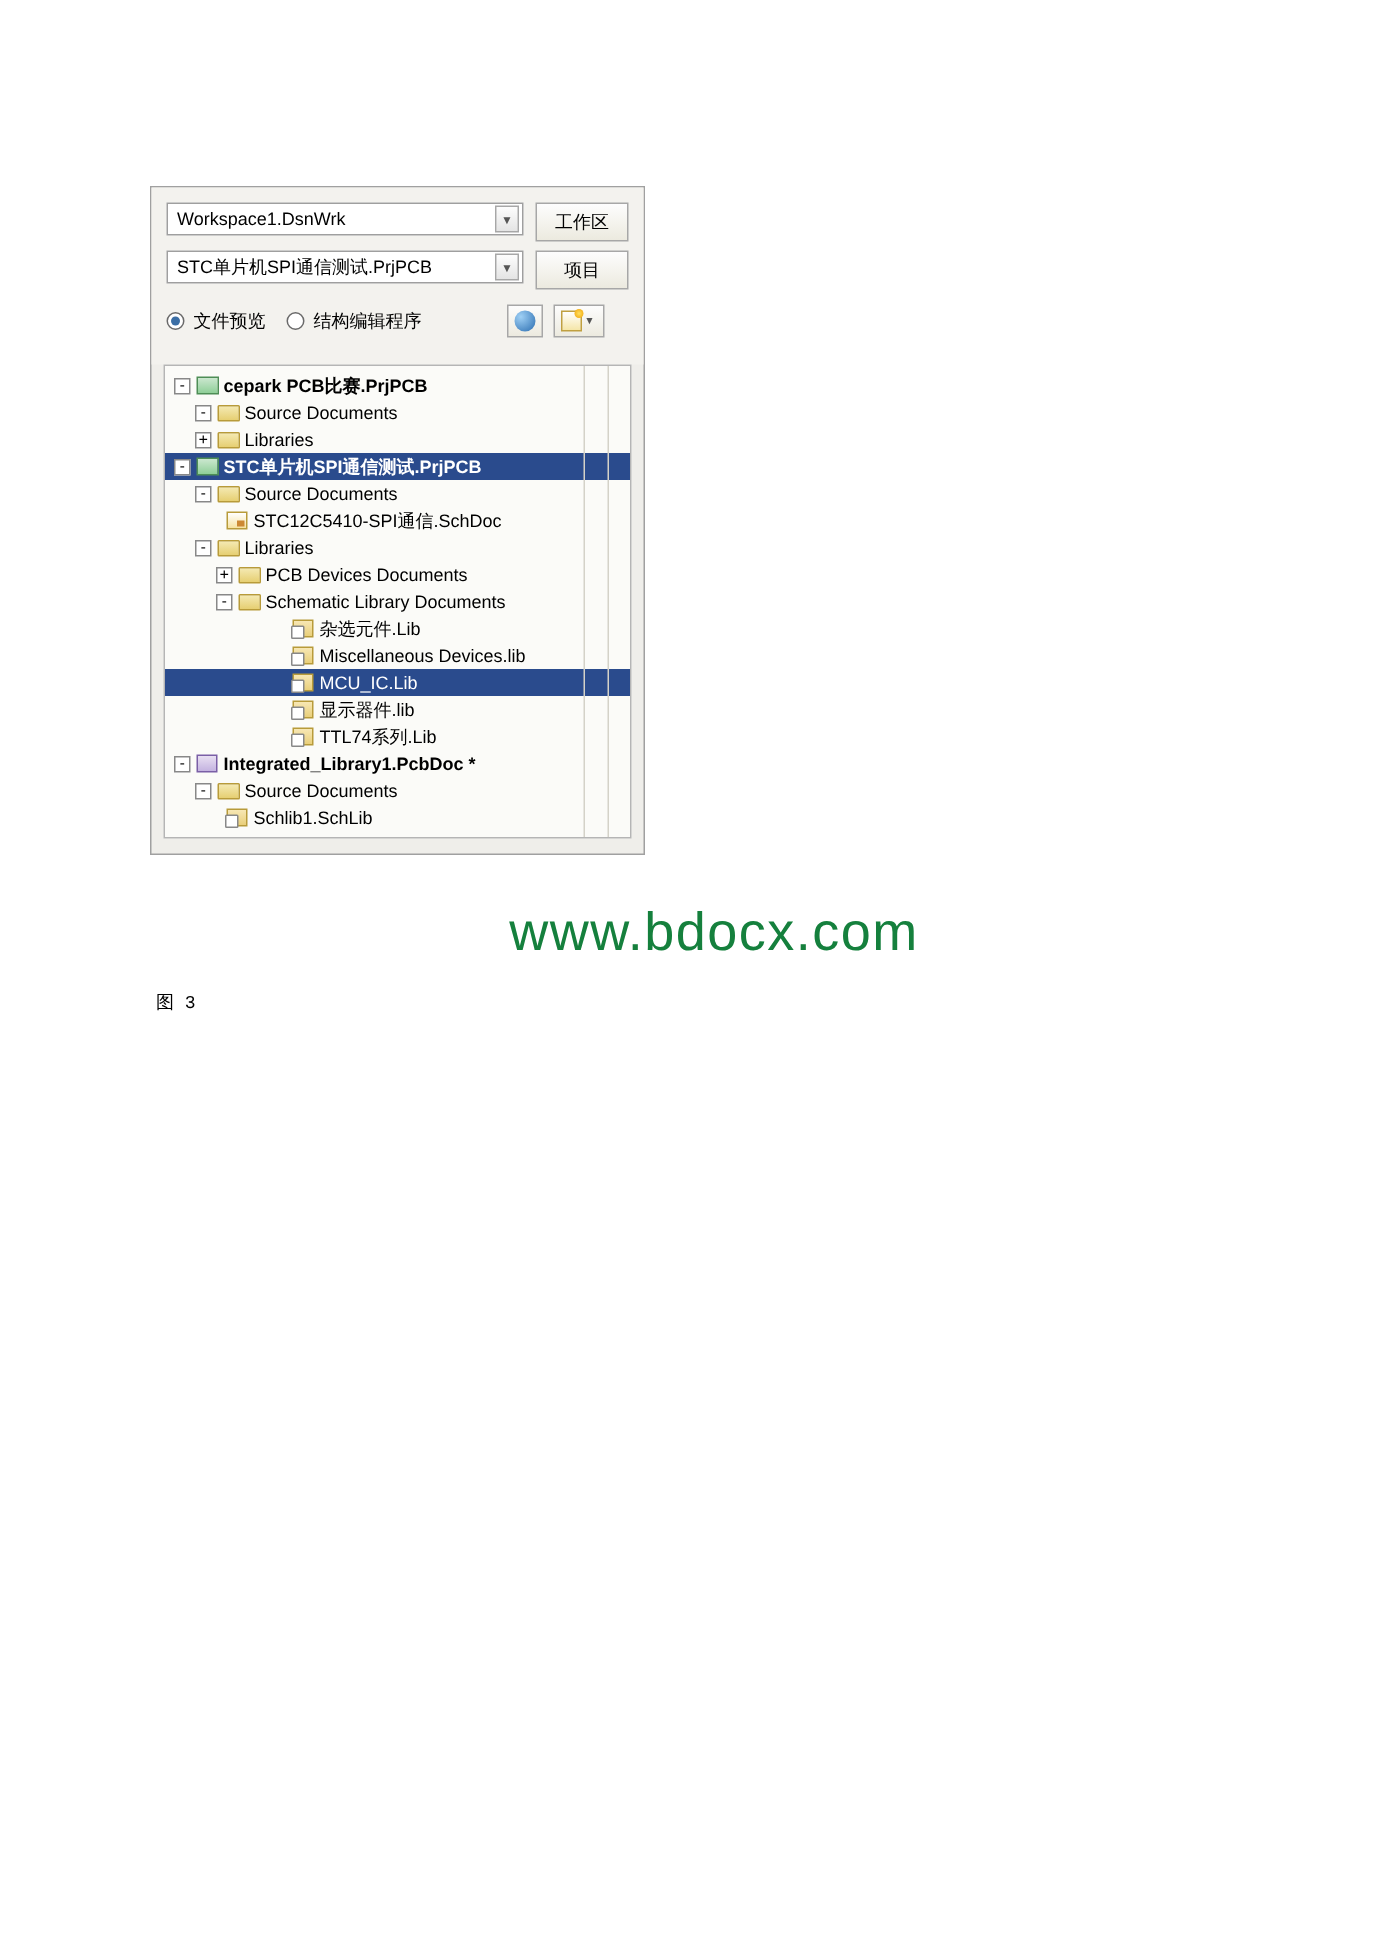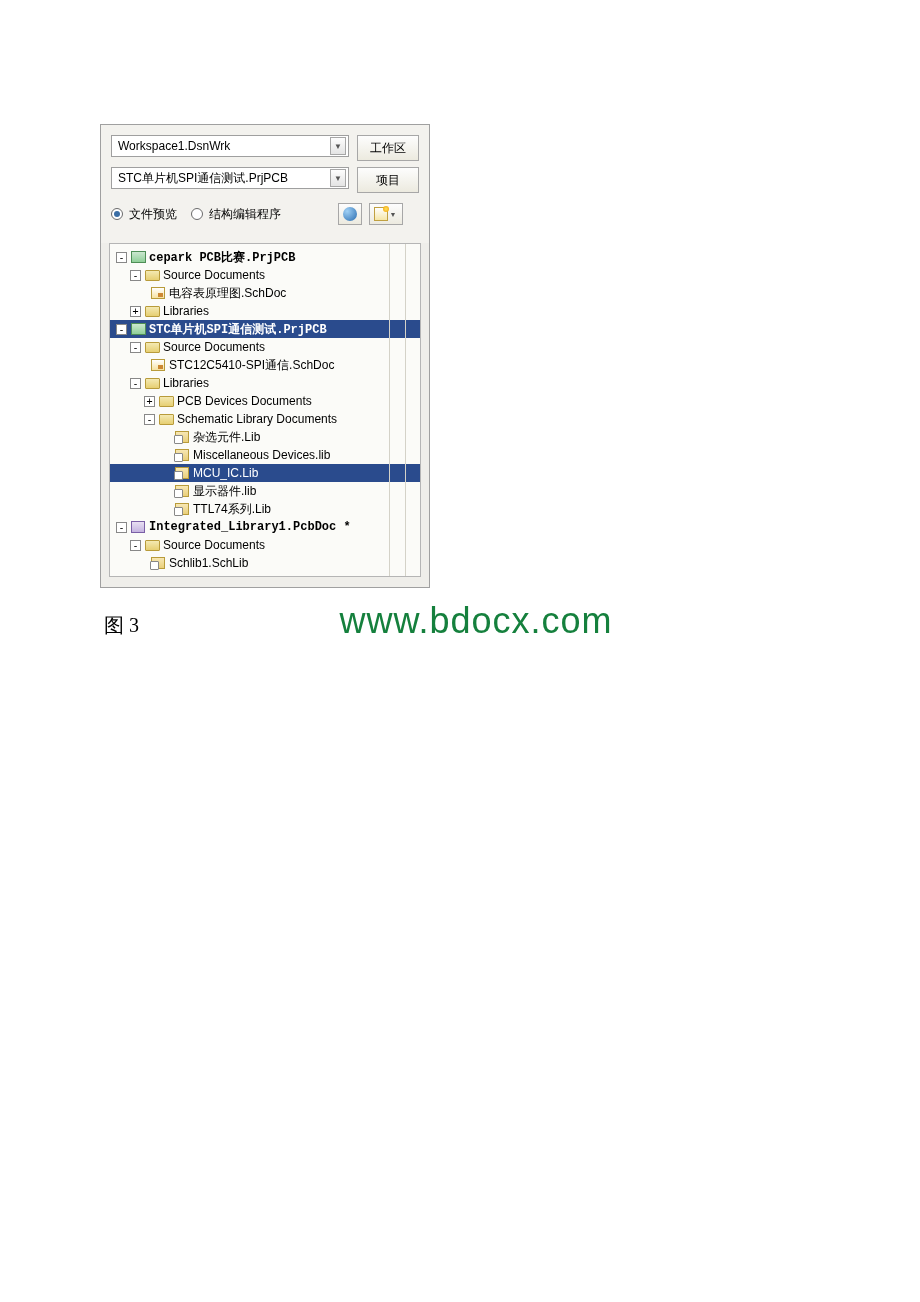--- a/index.html
+++ b/index.html
@@ -156,26 +156,26 @@
     border: 1px solid #7a5fa6;
   }
   .node.sel {
     background: #2a4b8d;
     color: #ffffff;
   }
   .node.sel2 {
     background: #2a4b8d;
     color: #ffffff;
   }
-  .bold { font-weight: bold; font-family: Liberation Mono, monospace; }
+  .bold { font-weight: bold; }
   .ind1 { padding-left: 6px; }
   .ind2 { padding-left: 20px; }
   .ind3 { padding-left: 40px; }
   .ind4 { padding-left: 34px; }
-  .ind6 { padding-left: 64px; }
+  .ind6 { padding-left: 84px; }
   .vline-col {
     position: absolute; right: 30px; top: 0; bottom: 0; width: 1px;
     background: #d4d2c8;
   }
   .tree-wrap { position: relative; }
   .vline-col2 {
     position: absolute; right: 14px; top: 0; bottom: 0; width: 1px;
     background: #d4d2c8;
   }
   .watermark {
@@ -183,23 +183,23 @@
     left: 50%; transform: translateX(-50%);
     top: 600px;
     font-size: 36px;
     color: #15803d;
     font-family: Arial, sans-serif;
     letter-spacing: 1px;
     margin-left: 16px;
   }
   .caption {
     position: absolute;
-    left: 104px; top: 612px;
-    font-size: 20px;
-    font-family: Liberation Serif, serif;
+    left: 104px; top: 660px;
+    font-size: 12px;
+    font-family: Liberation Mono, monospace;
   }
   .globe { width:14px;height:14px;border-radius:50%;background:radial-gradient(circle at 30% 30%, #9fd0f5, #2a6db0);}
   .newdoc { width:14px;height:14px;background:linear-gradient(#fff,#f5e6a8);border:1px solid #c0a040;position:relative;}
   .newdoc::after{content:"";position:absolute;right:-2px;top:-2px;width:6px;height:6px;border-radius:50%;background:radial-gradient(#ffe060,#f0a000);}
 </style>
 </head>
 <body>
 
 <div class="panel">
 
@@ -247,26 +247,20 @@
           </span>
         <span class="bold">cepark PCB比赛.PrjPCB</span>
       </div>
       <div class="node ind2">
         <span class="toggle">-</span>
         <span class="ico">
             <span class="ico-folder"></span>
           </span>
         <span>Source Documents</span>
       </div>
-      <div class="node ind3">
-        <span class="ico">
-            <span class="ico-sch"></span>
-          </span>
-        <span>电容表原理图.SchDoc</span>
-      </div>
       <div class="node ind2">
         <span class="toggle">+</span>
         <span class="ico">
             <span class="ico-folder"></span>
           </span>
         <span>Libraries</span>
       </div>
 
       <div class="node ind1 sel">
         <span class="toggle">-</span>

